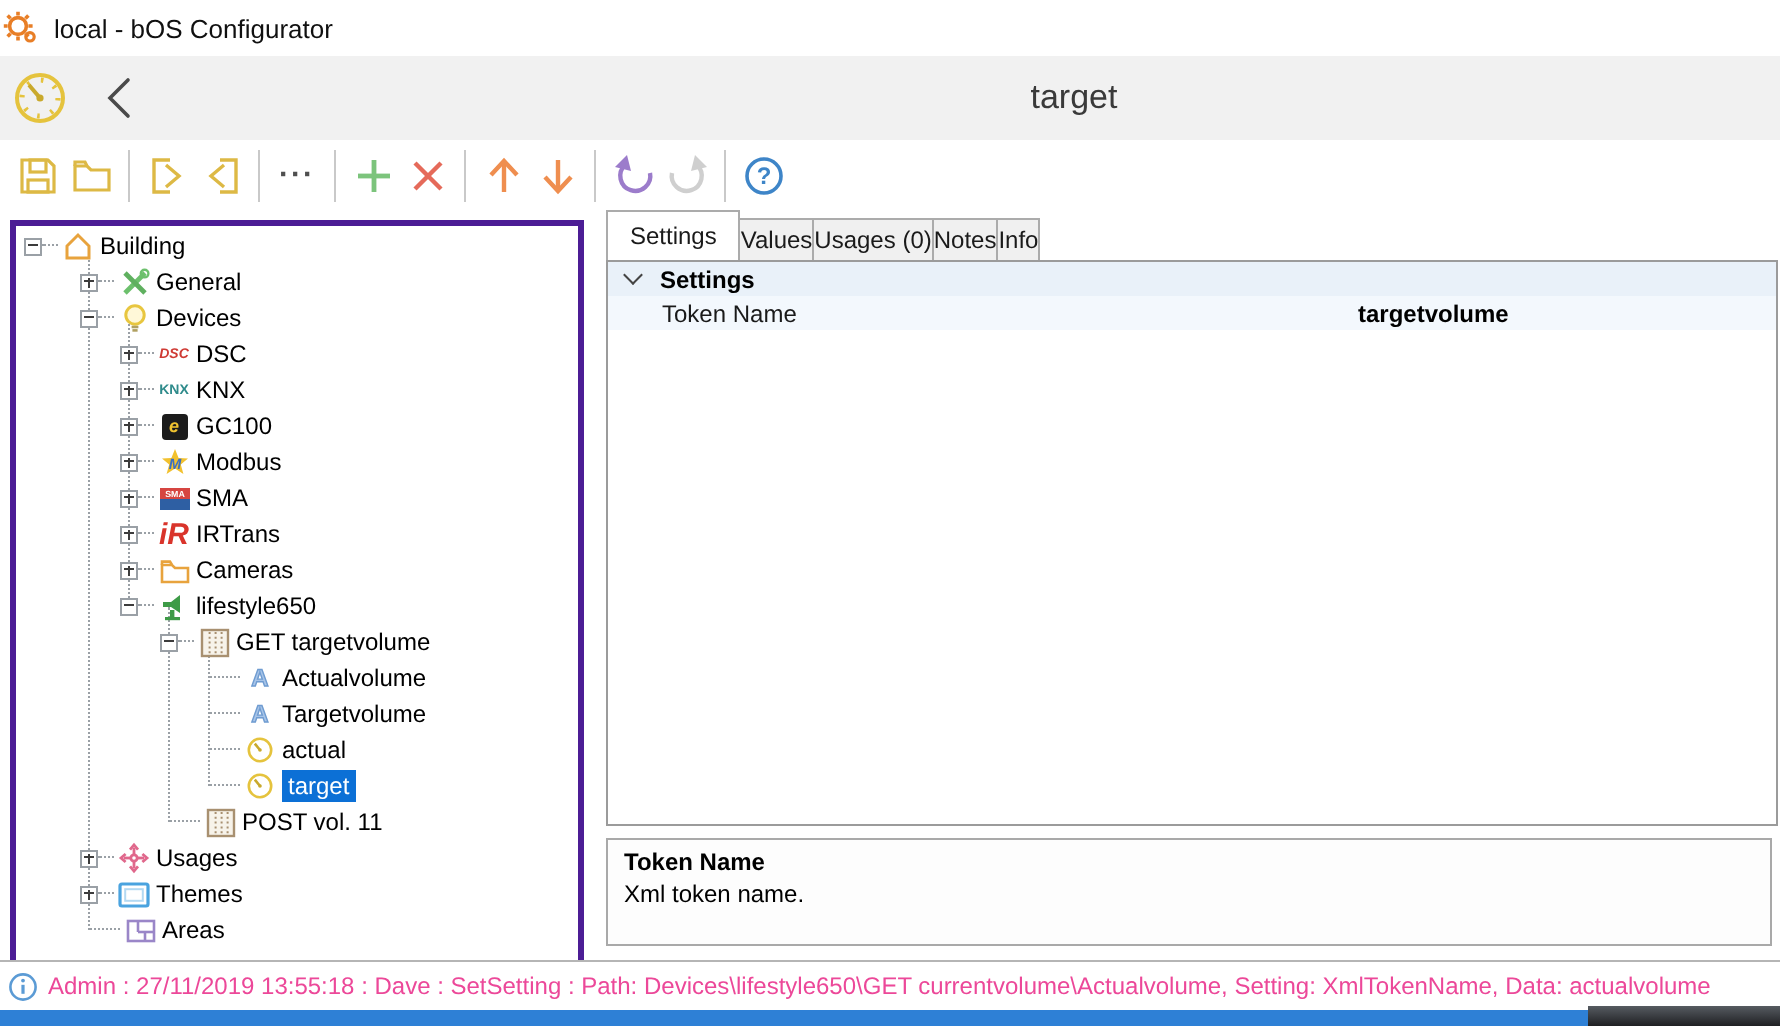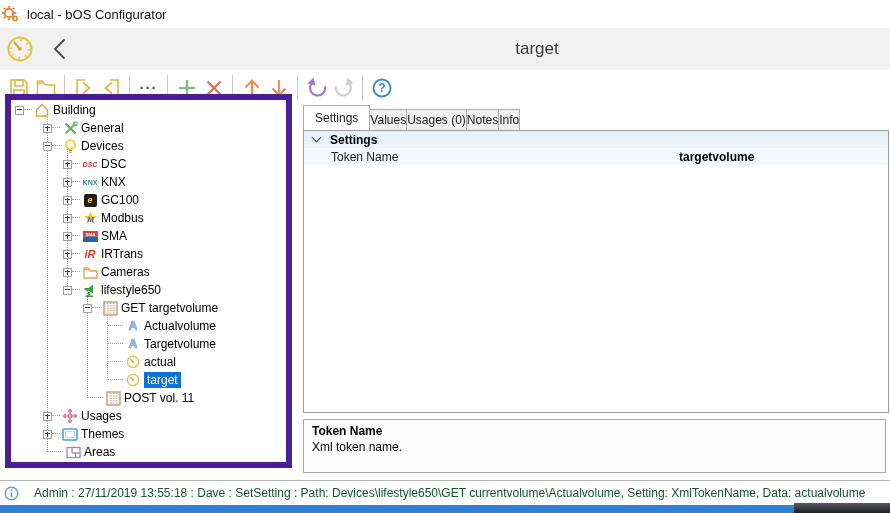--- a/index.html
+++ b/index.html
@@ -18,40 +18,40 @@
   .header .backbtn{position:absolute;left:50px;top:9px;width:24px;height:24px;cursor:pointer;}
   .header-title{position:absolute;left:537px;top:21px;transform:translate(-50%,-50%);
     font-size:17px;color:#3a3a3a;}
   
   .toolbar{position:absolute;left:0;top:70px;width:100%;height:35px;background:#fff;
     display:flex;align-items:center;padding-left:5px;box-sizing:border-box;}
   .tbtn{width:27px;height:27px;display:flex;align-items:center;justify-content:center;cursor:pointer;flex:none;}
   .tsep{width:1px;height:26px;background:#c9c9c9;margin:0 5px;flex:none;}
   .dots{font-size:15px;font-weight:bold;color:#4f4f4f;letter-spacing:1px;line-height:10px;padding:0 4px;}
   
-  .tree-panel{position:absolute;left:5px;top:94px;width:287px;height:374px;
-    border:6px solid #4c1d95;background:#fff;box-sizing:border-box;overflow:hidden;}
+  .tree-panel{position:absolute;left:5px;top:110px;width:287px;height:374px;
+    border:3px solid #4c1d95;background:#fff;box-sizing:border-box;overflow:hidden;}
   .trow{position:absolute;left:0;right:0;height:18px;display:flex;align-items:center;font-size:12px;}
   .lv0{padding-left:4px;} .lv1{padding-left:32px;} .lv2{padding-left:52px;}
   .lv3{padding-left:72px;} .lv4{padding-left:92px;}
   .exp{width:9px;height:9px;border:1px solid #9aa0a6;background:#fff;position:relative;flex:none;box-sizing:border-box;}
   .exp::before{content:"";position:absolute;left:1px;right:1px;top:50%;margin-top:-1px;height:1px;background:#3c3c3c;}
   .exp.plus::after{content:"";position:absolute;top:1px;bottom:1px;left:50%;margin-left:-1px;width:1px;background:#3c3c3c;}
   .stub-b{width:8px;height:1px;border-top:1px dotted #9aa0a6;flex:none;}
   .stub-leaf{width:16px;height:1px;border-top:1px dotted #9aa0a6;margin-left:4px;flex:none;}
   .ticon{width:16px;height:16px;display:flex;align-items:center;justify-content:center;
     margin:0 3px 0 2px;flex:none;overflow:hidden;}
   .tlabel{white-space:nowrap;color:#000;}
   .trow.selected .tlabel{background:#0c70d6;color:#fff;padding:1px 3px;}
   .vline{position:absolute;width:1px;border-left:1px dotted #9aa0a6;}
   .logo-dsc{font-size:7px;font-weight:bold;font-style:italic;color:#cf3b35;letter-spacing:0;}
   .logo-knx{font-size:7px;font-weight:bold;color:#2e8b8b;}
   .logo-gc{width:13px;height:13px;background:#1c1c1c;border-radius:2px;color:#f0c330;
     font-size:9px;font-weight:bold;display:flex;align-items:center;justify-content:center;font-style:italic;}
-  .logo-ir{font-size:11px;font-weight:bold;font-style:italic;color:#d9342b;}
+  .logo-ir{font-size:15px;font-weight:bold;font-style:italic;color:#d9342b;}
   .logo-a{font-size:12px;font-weight:800;color:#a7c4e8;-webkit-text-stroke:0.7px #6f9cd1;}
   
   .tabbar{position:absolute;left:303px;top:105px;right:0;height:25px;display:flex;align-items:flex-end;}
   .tab{height:21px;padding:0 0;display:flex;align-items:center;font-size:12px;color:#1a1a1a;
     background:#f0f0f0;border:1px solid #ababab;border-bottom:none;margin-left:-1px;cursor:pointer;box-sizing:border-box;}
   .tab.active{height:25px;background:#fff;position:relative;z-index:2;padding:0 11px;margin-left:0;}
   
   .settings-grid{position:absolute;left:303px;top:130px;width:586px;height:283px;
     border:1px solid #9b9b9b;background:#fff;box-sizing:border-box;}
   .sg-header{height:17px;background:#e9f1f9;display:flex;align-items:center;font-size:12px;}
@@ -62,21 +62,21 @@
   .sg-row .pname{margin-left:27px;color:#1a1a1a;}
   .sg-row .pvalue{position:absolute;left:375px;font-weight:bold;color:#000;}
   
   .descbox{position:absolute;left:303px;top:419px;width:583px;height:54px;border:1px solid #a9a9a9;
     box-sizing:border-box;padding:4px 8px;font-size:12px;background:#fdfdfd;}
   .descbox .dtitle{font-weight:bold;margin-bottom:2px;}
   
   .bottom-line{position:absolute;left:0;top:480px;width:100%;height:1px;background:#b5b5b5;}
   .statusbar{position:absolute;left:0;top:481px;width:100%;height:24px;background:#fff;
     display:flex;align-items:center;padding-left:4px;box-sizing:border-box;gap:5px;font-size:12px;}
-  .statusbar .stext{white-space:nowrap;color:#14532d;margin-left:10px;}
+  .statusbar .stext{white-space:nowrap;color:#ec4899;}
   .taskbar-strip{position:absolute;left:0;top:505px;width:794px;height:8px;background:#2e80d6;}
   .corner-dark{position:absolute;left:794px;top:503px;right:0;bottom:0;
     background:linear-gradient(180deg,#565b61,#1f2023);}
   svg{display:block;}
 </style>
 </head>
 <body>
 
 <div class="titlebar">
   <span>

